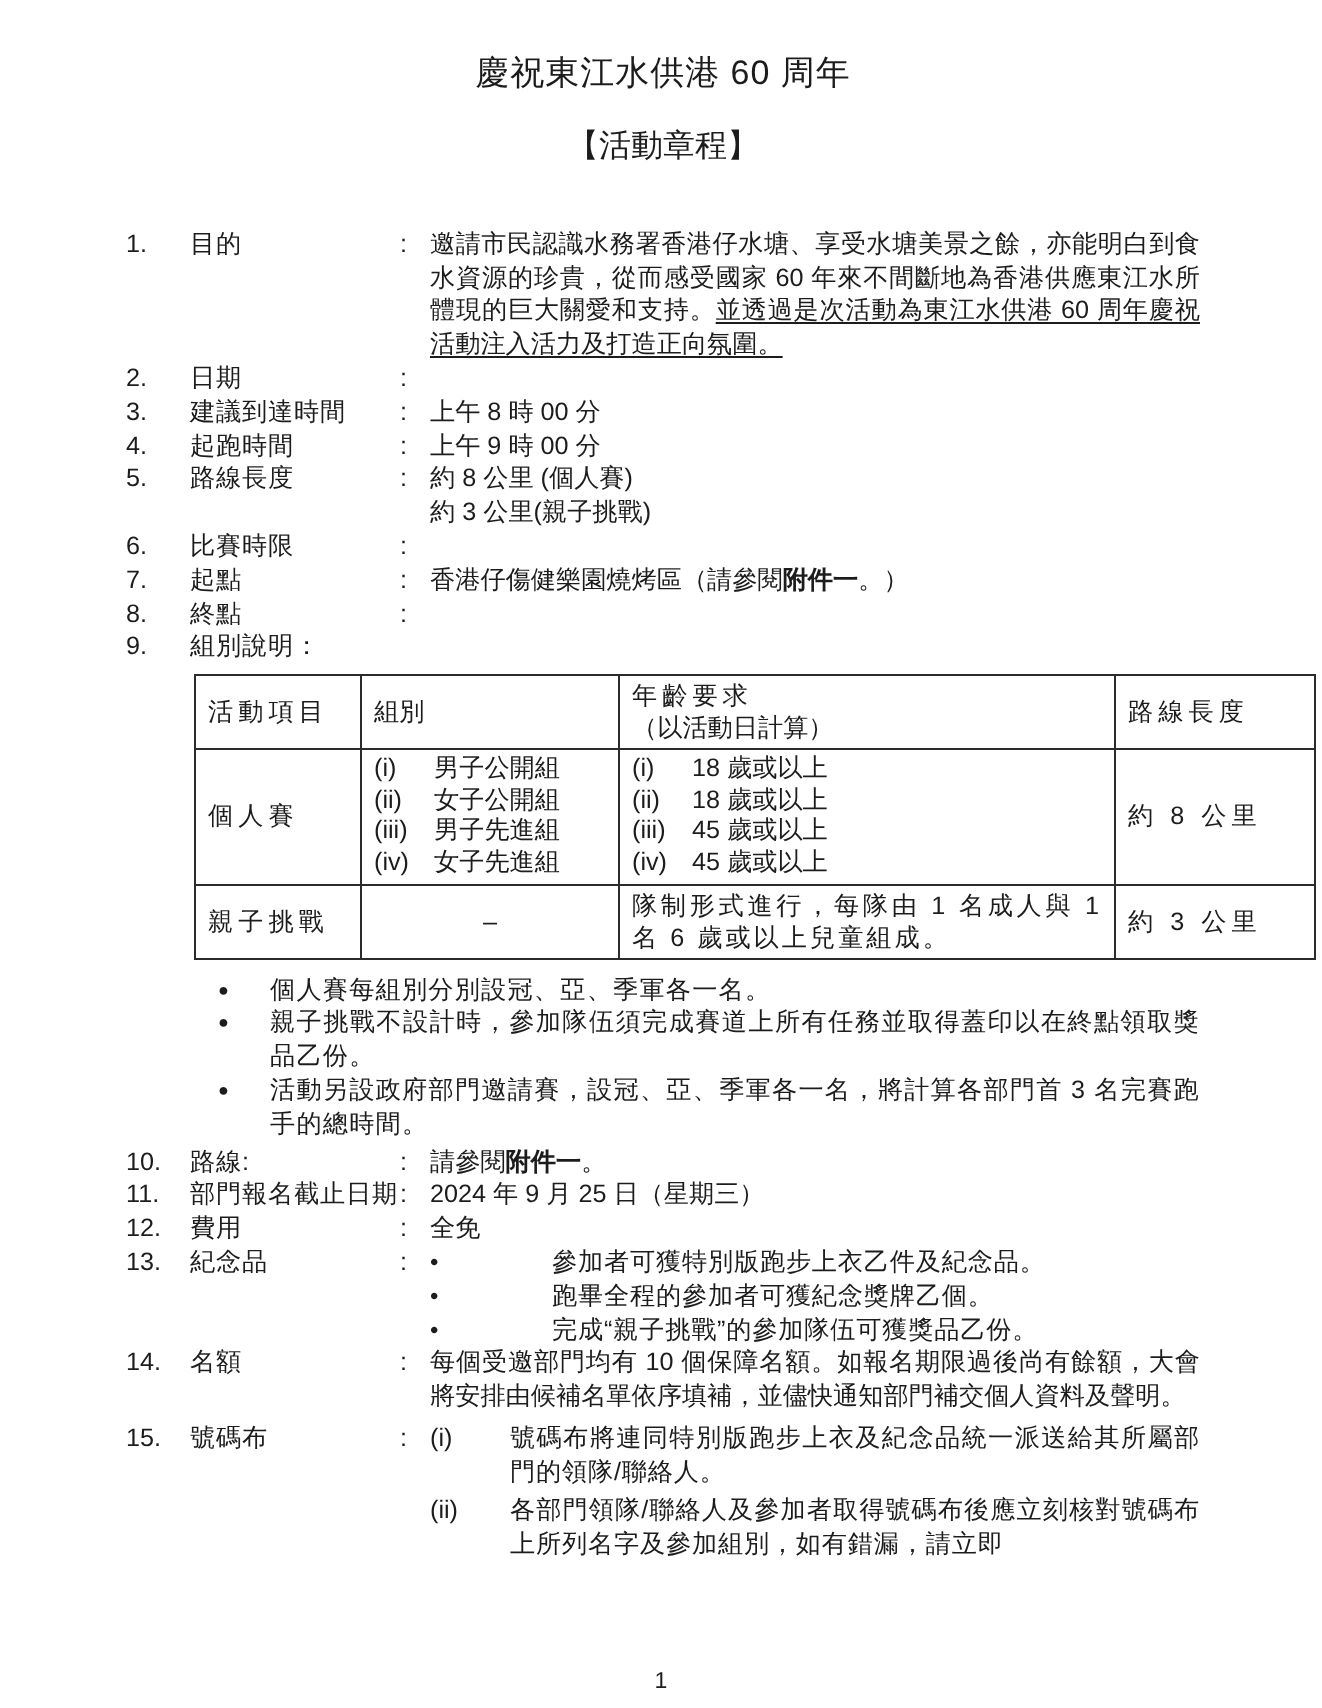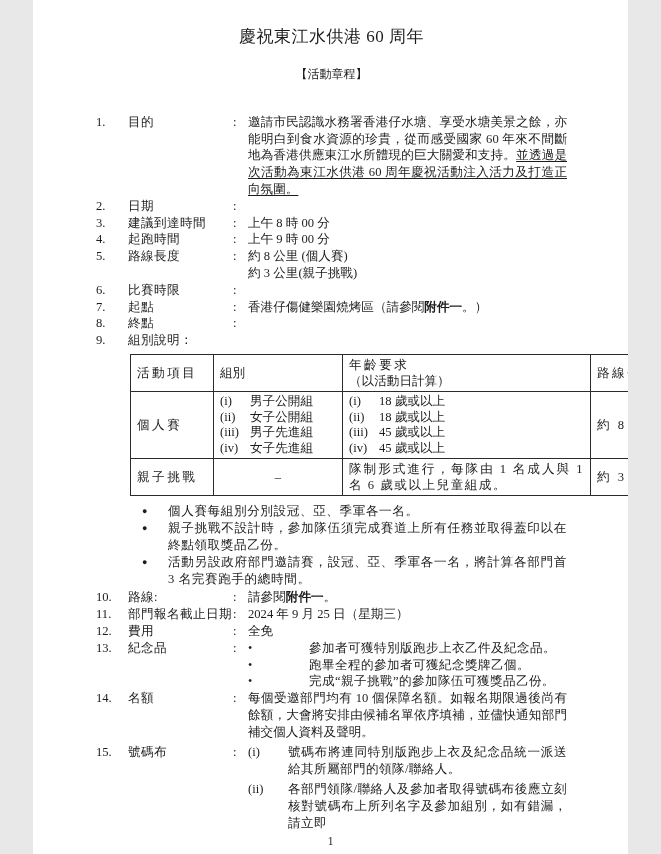--- a/index.html
+++ b/index.html
@@ -1,31 +1,31 @@
 <!DOCTYPE html>
 <html><head>
 <meta charset="utf-8">
 <style>
   html,body { margin:0; padding:0; background:#e8e8e8; }
   .page {
     position:relative;
-    width:595px; height:854px;
+    width:661px; height:854px;
     margin:0 auto;
     background:#ffffff;
     color:#1c1c1c;
-    font-family:Liberation Serif, serif;
+    font-family:Liberation Sans, sans-serif;
     font-size:12.6px;
     line-height:16.8px;
     overflow:hidden;
     box-sizing:border-box;
     padding:22px 61px 0 63px;
   }
   .titles { text-align:center; }
   .title-line { font-size:17px; line-height:30px; letter-spacing:0.5px; }
-  .section-heading { text-align:center; font-size:12px; margin-top:14px; }
+  .section-heading { text-align:center; font-size:16px; margin-top:14px; }
 
   .items { margin-top:31px; }
   .row { display:flex; align-items:flex-start; }
   .num { width:32px; flex:none; }
   .label { width:105px; flex:none; letter-spacing:0.4px; }
   .colon { width:15px; flex:none; }
   .content { flex:1; text-align:justify; }
   .content.nj { text-align:left; }
   .u { text-decoration:underline; text-underline-offset:2px; }
   .b { font-weight:bold; }

